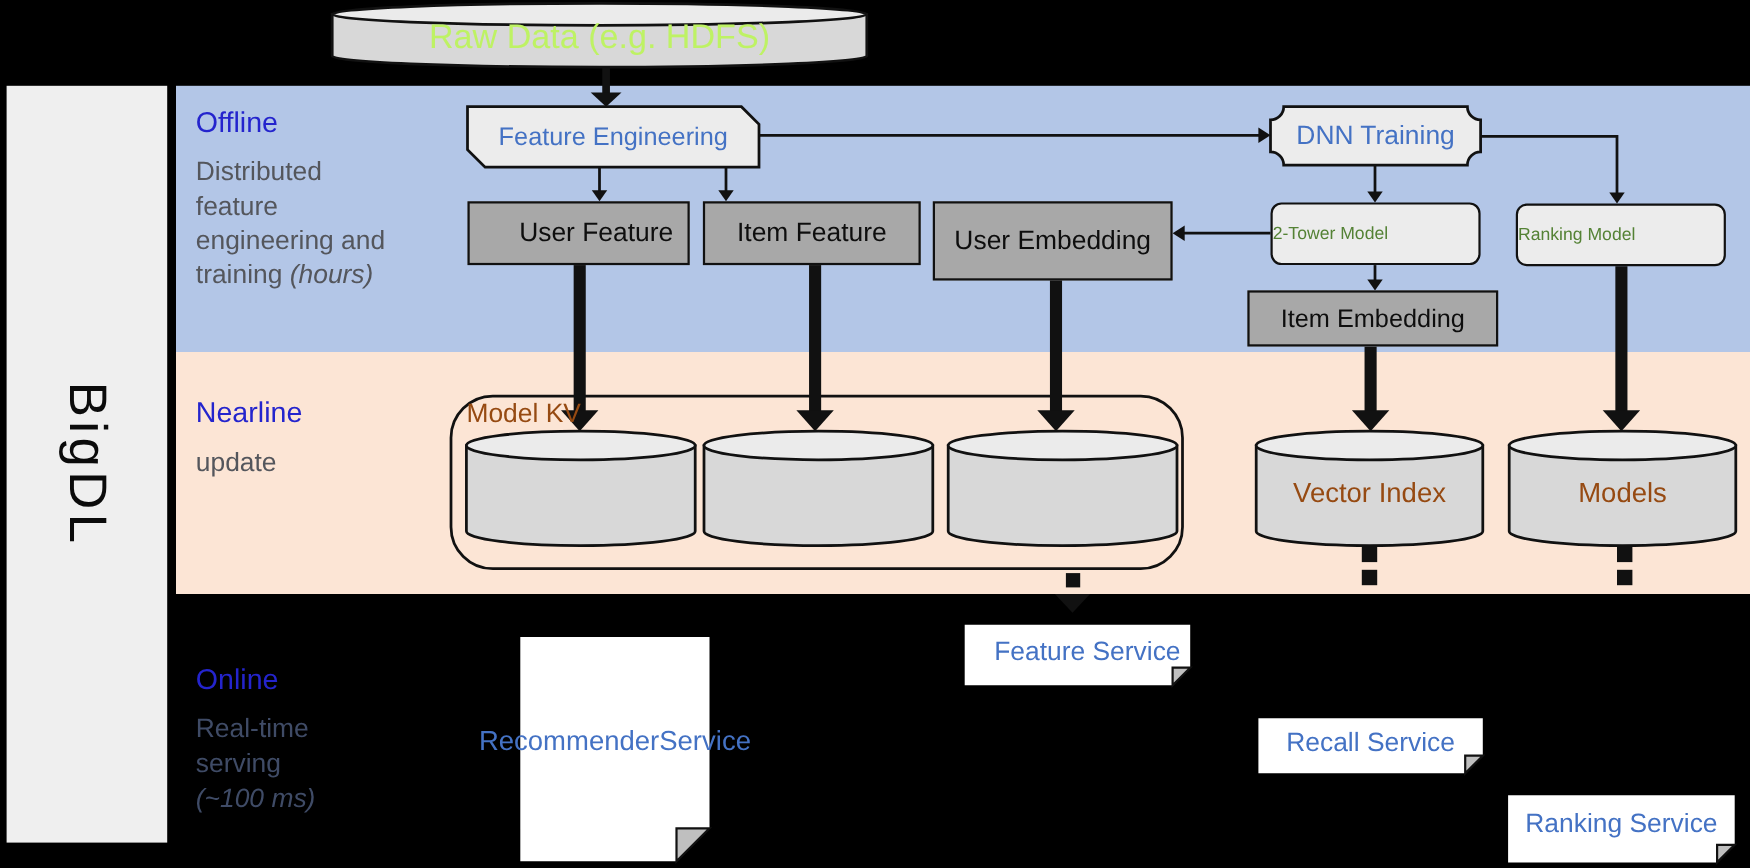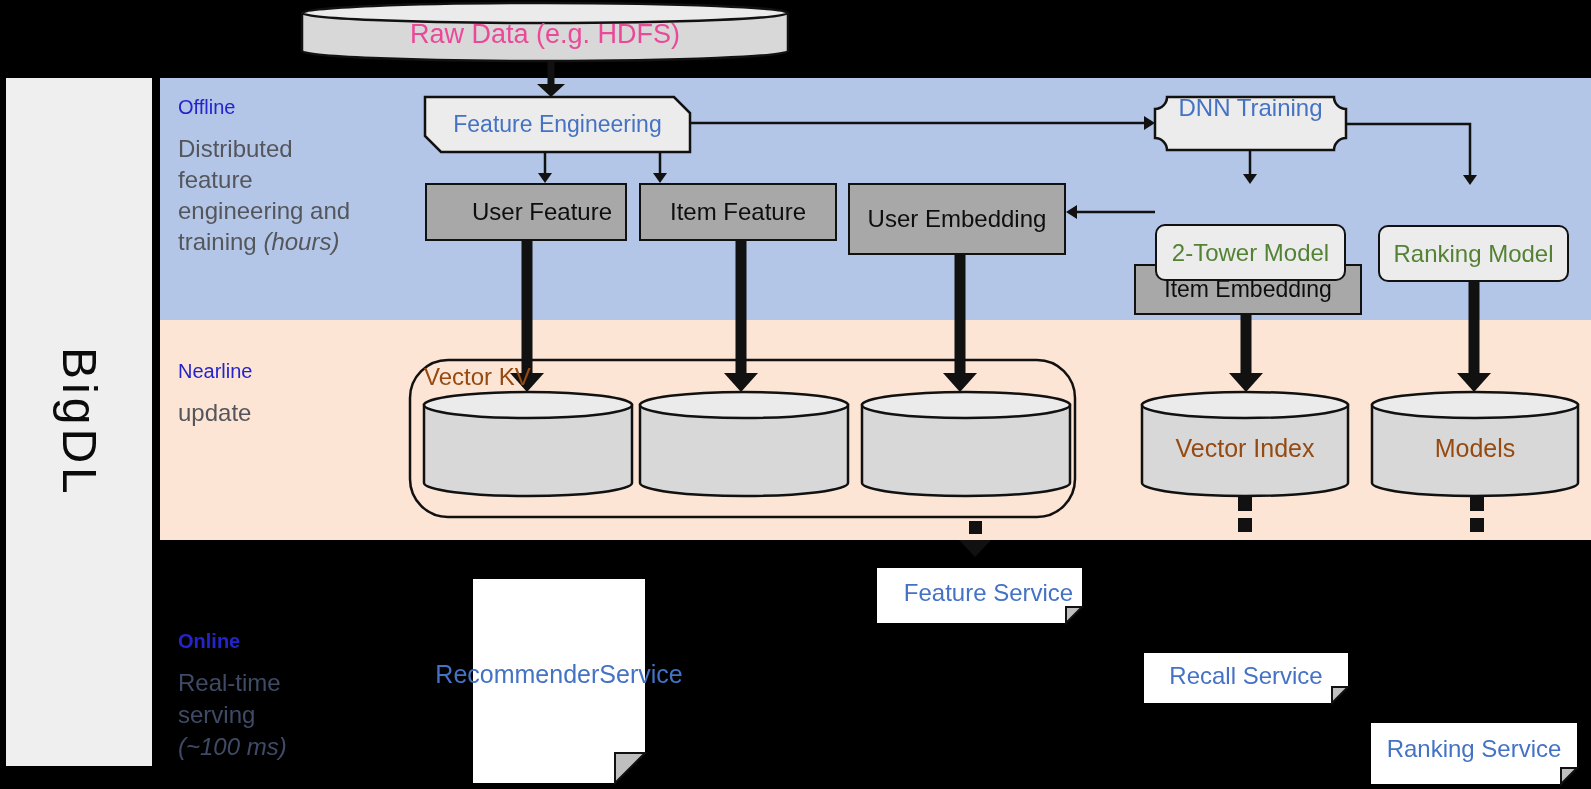--- a/index.html
+++ b/index.html
@@ -15,28 +15,28 @@
   .svgl{position:absolute;left:0;top:0;pointer-events:none;}
   .lbl{position:absolute;display:flex;align-items:center;justify-content:center;text-align:center;}
   .blue{color:var(--accent-blue,#4472c4);}
   .green{color:var(--model-green,#548235);}
   .brown{color:var(--storage-brown,#964a12);}
   .gbox{position:absolute;box-sizing:border-box;background:var(--node-gray,#a8a8a8);
         border:2.5px solid var(--line-black,#111);display:flex;align-items:center;justify-content:center;
         font-size:24px;color:#0e0e0e;}
   .rbox{position:absolute;box-sizing:border-box;background:var(--node-light,#ececec);
         border:2.5px solid var(--line-black,#111);border-radius:10px;display:flex;align-items:center;
-        justify-content:center;font-size:24px;margin-top:40px;}
+        justify-content:flex-start;font-size:16px;}
   .bandlabel{position:absolute;left:178px;}
-  .btitle{font-size:20px;color:var(--heading-blue,#2424cd);}
+  .btitle{font-size:26px;color:var(--heading-blue,#2424cd);}
   .bsub{margin-top:14px;font-size:24px;line-height:31px;color:var(--subtitle-gray,#54565c);}
   .bsub span{display:block;}
   .bsub .inline{display:inline;}
   .ital{font-style:italic;}
-  .online-title{font-weight:bold;margin-top:28px;}
+  .online-title{font-weight:normal;}
   .online-sub{color:var(--online-subtitle,#3f4b66);line-height:32px;}
   .ln{stroke:var(--line-black,#111);stroke-width:2.5;fill:none;}
   .raw-ln{stroke:var(--line-black,#111);stroke-width:7;fill:none;}
   .thk{stroke:var(--line-black,#111);stroke-width:11;fill:none;}
   .hd{fill:var(--line-black,#111);stroke:none;}
   .shape{fill:var(--node-light,#ececec);stroke:var(--line-black,#111);stroke-width:2.5;}
   .cylb{fill:var(--cylinder-body,#d8d8d8);stroke:var(--line-black,#111);stroke-width:2.5;}
   .cylt{fill:var(--cylinder-top,#ebebeb);stroke:var(--line-black,#111);stroke-width:2.5;}
   .cont{fill:none;stroke:var(--line-black,#111);stroke-width:2.5;}
   .svc{fill:var(--service-bg,#fff);stroke:none;}
@@ -194,31 +194,31 @@
     <span>Item Embedding</span>
   </div>
 
   <div class="rbox green" style="left:1155px;top:184px;width:191px;height:57px;">
     <span>2-Tower Model</span>
   </div>
   <div class="rbox green" style="left:1378px;top:185px;width:191px;height:57px;">
     <span>Ranking Model</span>
   </div>
 
-  <div class="lbl" style="left:302px;top:10px;width:486px;height:48px;font-size:27px;color:#ec4899;">
+  <div class="lbl" style="left:302px;top:10px;width:486px;height:48px;font-size:31px;color:#bef264;">
     <span>Raw Data (e.g. HDFS)</span>
   </div>
   <div class="lbl blue" style="left:425px;top:97px;width:265px;height:55px;font-size:23px;">
     <span>Feature Engineering</span>
   </div>
-  <div class="lbl blue" style="left:1155px;top:81px;width:191px;height:53px;font-size:24px;">
+  <div class="lbl blue" style="left:1155px;top:97px;width:191px;height:53px;font-size:24px;">
     <span>DNN Training</span>
   </div>
   <div class="abs brown" style="left:424px;top:363px;font-size:24px;">
-    <span>Vector KV</span>
+    <span>Model KV</span>
   </div>
   <div class="lbl brown" style="left:1142px;top:428px;width:206px;height:40px;font-size:25px;">
     <span>Vector Index</span>
   </div>
   <div class="lbl brown" style="left:1372px;top:428px;width:206px;height:40px;font-size:25px;">
     <span>Models</span>
   </div>
 
   <div class="lbl blue" style="left:473px;top:579px;width:172px;height:190px;font-size:25px;line-height:31px;">
     <span>Recommender</span>

